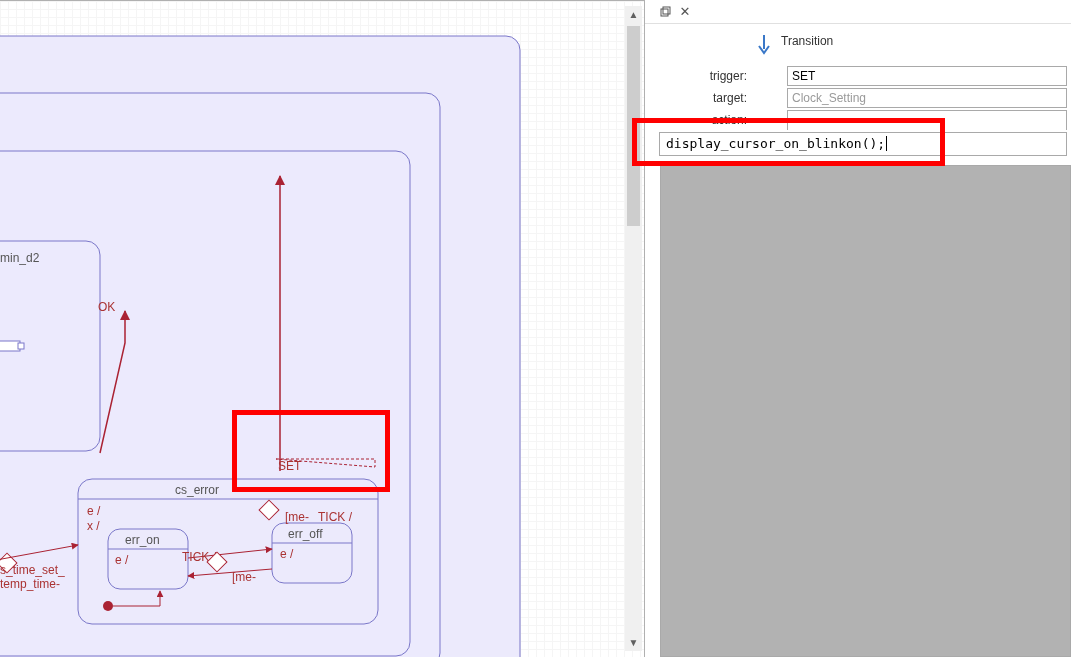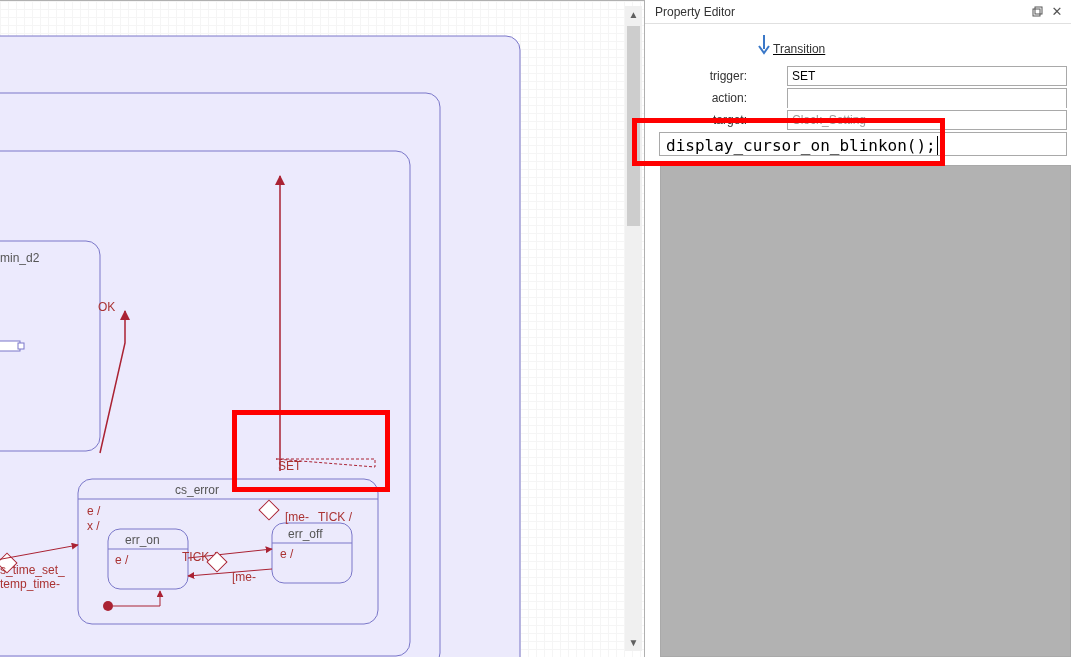--- a/index.html
+++ b/index.html
@@ -56,24 +56,23 @@
     padding: 0 4px 0 10px;
     border-bottom: 1px solid #e0e0e0;
   }
   .pane-title { flex: 1; color: #333; }
   .pane-btn {
     width: 20px; height: 20px; display:flex;align-items:center;justify-content:center;
     color:#555; font-size:13px; cursor:pointer;
   }
   .pane-body { padding: 8px 0 0 0; }
   .type-row {
-    display:flex;align-items:flex-end;
+    display:flex;align-items:flex-start;
     padding: 2px 8px 10px 110px;
-    gap:0;
-    text-decoration:underline;
+    gap:8px;
   }
   .type-icon { width:18px;height:22px; }
   .type-label { color:#333; }
   .form-row {
     display:flex;align-items:center;
     padding-right:4px;
     margin-bottom:2px;
     gap:32px;
   }
   .form-label {
@@ -91,21 +90,21 @@
     background:#fff;
   }
   .form-input[readonly] { color:#9a9a9a; background:#fff; }
   .action-area {
     margin: 0 4px 0 14px;
     border: 1px solid #a9a9a9;
     background:#fff;
     height: 24px;
     padding: 3px 6px;
     font-family: Consolas, monospace;
-    font-size: 16px;
+    font-size: 13px;
   }
   .code-fill {
     position:absolute;
     left: 660px; top: 165px;
     right: 0; bottom: 0;
     background: #b2b2b2;
     border: 1px solid #a9a9a9;
   }
   
   .hl {
@@ -182,21 +181,20 @@
 
   <div class="scrollbar-v">
     <div class="scroll-arrow">▲</div>
     <div class="scroll-thumb"></div>
     <div class="scroll-arrow" style="position:absolute;bottom:0">▼</div>
   </div>
 </div>
 
 <div class="property-pane">
   <div class="pane-header">
-    <span class="pane-title">Property Editor</span>
     <span class="pane-btn">
       <svg width="12" height="12">
           <rect x="2" y="3" width="7" height="7" fill="none" stroke="#555"></rect>
           <rect x="4" y="1" width="7" height="7" fill="none" stroke="#555"></rect>
         </svg>
     </span>
     <span class="pane-btn">✕</span>
   </div>
   <div class="pane-body">
     <div class="type-row">
@@ -206,27 +204,27 @@
             <path d="M4 12 L9 19 L14 12" fill="none" stroke="#3a78c8" stroke-width="2"></path>
           </svg>
       </span>
       <span class="type-label">Transition</span>
     </div>
     <div class="form-row">
       <span class="form-label">trigger:</span>
       <input class="form-input" value="SET" style="">
     </div>
     <div class="form-row">
+      <span class="form-label">target:</span>
+      <input class="form-input" readonly="" value="Clock_Setting" style="">
+    </div>
+    <div class="form-row">
       <span class="form-label">action:</span>
       <div style="flex:1;height:20px;border:1px solid #a9a9a9;border-bottom:none"></div>
     </div>
-    <div class="form-row">
-      <span class="form-label">target:</span>
-      <input class="form-input" readonly="" value="Clock_Setting" style="">
-    </div>
     <div class="action-area">
       <span>display_cursor_on_blinkon();</span><span style="border-left:1px solid #000;margin-left:1px"></span>
     </div>
   </div>
 </div>
 
 <div class="code-fill"></div>
 
 <div class="hl" style="left:232px; top:410px; width:158px; height:82px"></div>
 <div class="hl" style="left:632px; top:118px; width:313px; height:48px"></div>

